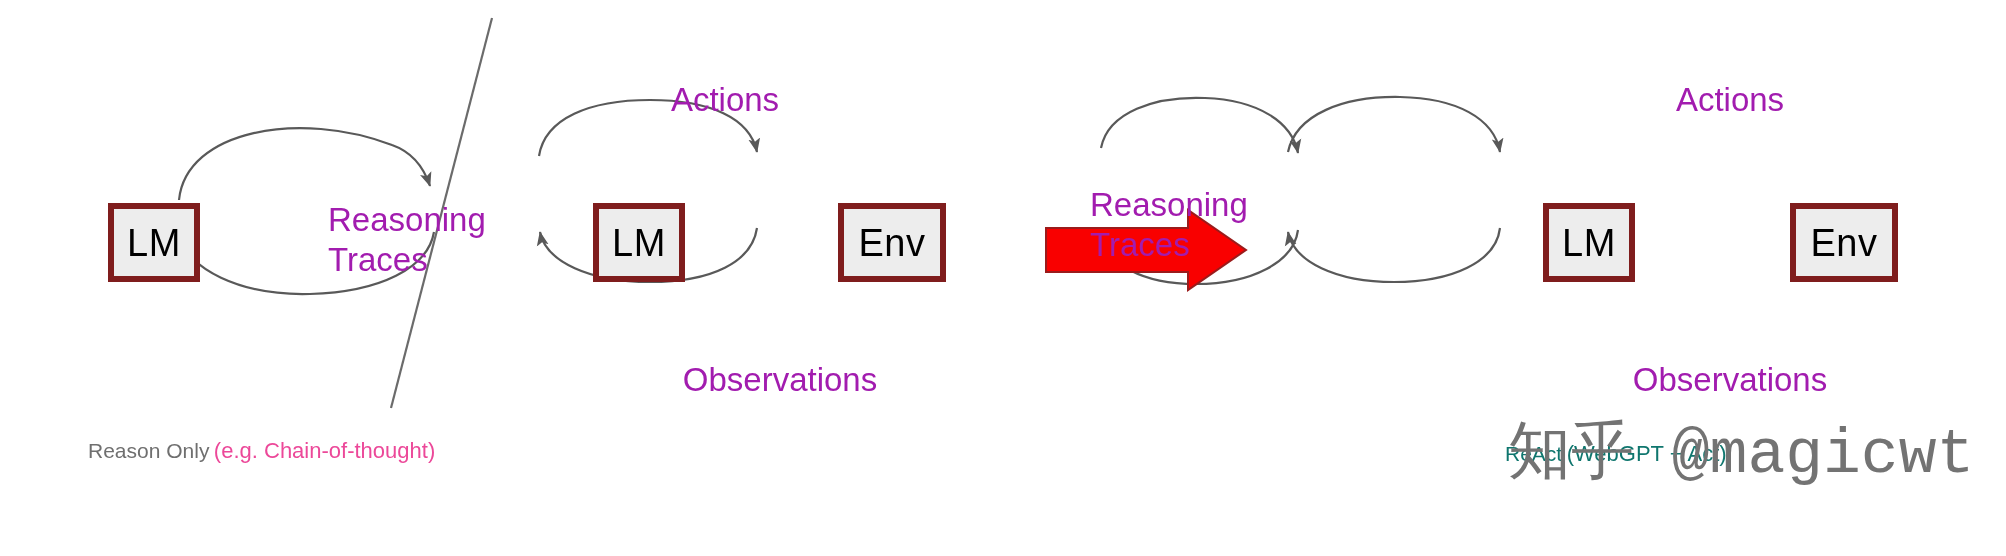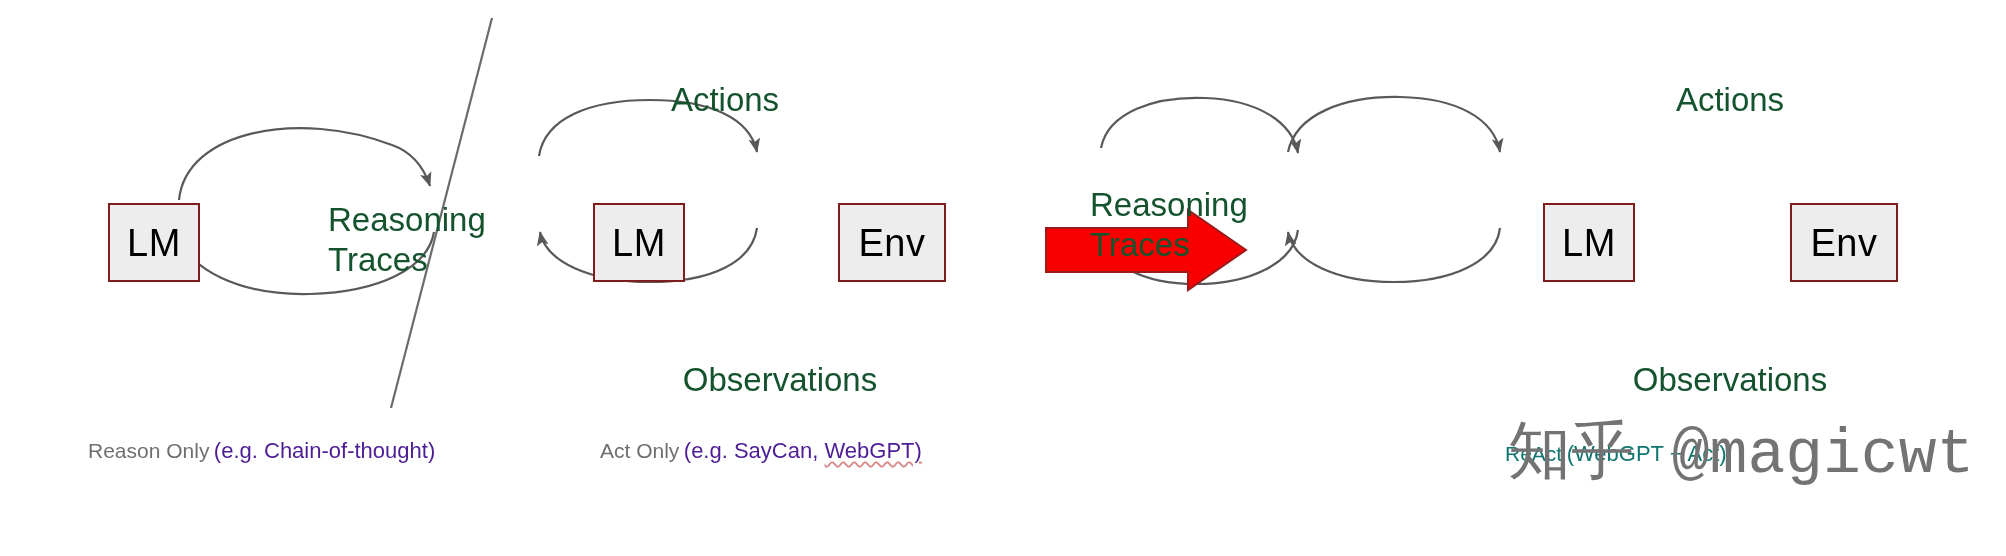--- a/index.html
+++ b/index.html
@@ -17,56 +17,56 @@
     width: 2006px;
     height: 556px;
     background: #ffffff;
     overflow: hidden;
   }
 
   
   .node-box {
     position: absolute;
     background: #ededed;
-    border: 2px solid #7f1d1d;
+    border: 6px solid #7f1d1d;
     box-sizing: border-box;
     display: flex;
     align-items: center;
     justify-content: center;
     color: #000000;
     font-size: 38px;
     line-height: 1;
     letter-spacing: 0.5px;
   }
 
   
   .edge-label {
     position: absolute;
-    color: #14532d;
+    color: #a21caf;
     font-size: 33px;
     line-height: 1.22;
     white-space: nowrap;
   }
   .edge-label.center { text-align: center; }
   .edge-label.two-line { white-space: normal; text-align: left; }
 
   
   .caption {
     position: absolute;
     white-space: nowrap;
     color: #6f6f6f;
     line-height: 1;
   }
   .caption .cap-main {
     font-size: 21px;
     color: #6f6f6f;
   }
   .caption .cap-sub {
     font-size: 22px;
-    color: #4c1d95;
+    color: #ec4899;
   }
   .caption.react .cap-main,
   .caption.react .cap-sub {
     color: #0f766e;
     font-weight: normal;
     margin-top: 16px;
   }
   .spellcheck {
     text-decoration-line: underline;
     text-decoration-style: wavy;
@@ -172,24 +172,20 @@
   </div>
 
   <div class="edge-label center" style="left:650px; top:80px; width:240px; margin-left:-45px;">
     <span>Actions</span>
   </div>
 
   <div class="edge-label center" style="left:620px; top:360px; width:320px;">
     <span>Observations</span>
   </div>
 
-  <div class="caption" style="left:600px; top:440px;">
-    <span class="cap-main">Act Only</span>
-    <span class="cap-sub">(e.g. SayCan, </span><span class="cap-sub spellcheck">WebGPT)</span>
-  </div>
 
   <div class="edge-label two-line" style="left:1090px; top:185px; width:220px;">
     <span>Reasoning</span><br>
     <span>Traces</span>
   </div>
 
   <div class="node-box" style="left:1543px; top:203px; width:92px; height:79px;">
     <span>LM</span>
   </div>
 

